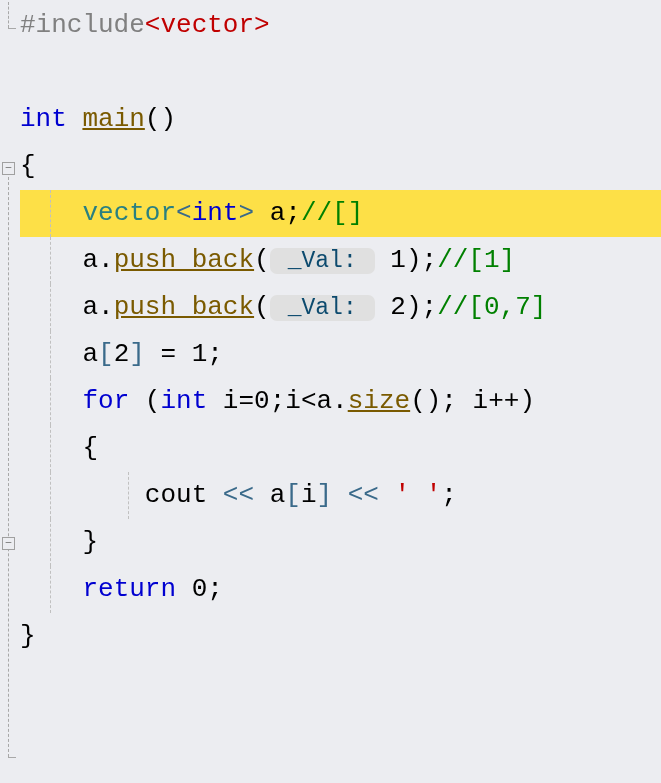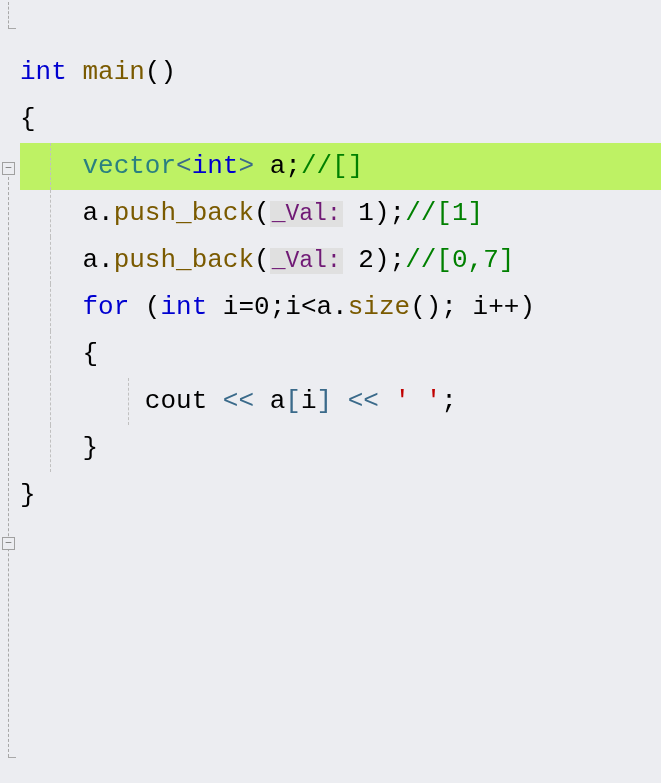--- a/index.html
+++ b/index.html
@@ -48,44 +48,44 @@
   .code-area {
     padding-left: 20px;
   }
   .line {
     height: 47px;
     line-height: 47px;
     white-space: pre;
     position: relative;
   }
   .line.highlight {
-    background: #bef264;
+    background: #fde047;
   }
   .indent-guide {
     position: absolute;
     border-left: 1px dashed #c0c0c0;
     height: 100%;
     top: 0;
   }
   .ig1 { left: 30px; }
   .ig2 { left: 108px; }
   .hint-box {
     background: #e0e0e0;
-    border-radius: 0;
-    color: #701a75;
-    padding: 0 2px;
+    border-radius: 7px;
+    color: #0c4a6e;
+    padding: 0 18px;
     font-size: 23px;
   }
   
   .t-preproc { color: #808080; }
   .t-header  { color: #c00000; }
   .t-keyword { color: #0000d0; }
   .t-type    { color: #0000d0; }
   .t-ident   { color: #000000; }
-  .t-func    { color: #7a5a00; }
+  .t-func    { color: #7a5a00; text-decoration: underline; }
   .t-class   { color: #2a8080; }
   .t-num     { color: #000000; }
   .t-comment { color: #008000; }
   .t-op      { color: #000000; }
   .t-brack   { color: #3a6a8a; }
   .t-punct   { color: #000000; }
   .t-char    { color: #c00000; }
 </style>
 </head>
 <body>
@@ -96,42 +96,45 @@
     <div class="fold-line-v" style="left:8px; top:0; height:26px;"></div>
     <div class="fold-line-h" style="left:8px; top:26px;"></div>
     <div class="fold-box" style="top:160px;">−</div>
     <div class="fold-line-v" style="left:8px; top:175px; height:580px;"></div>
     <div class="fold-box" style="top:535px;">−</div>
     <div class="fold-line-h" style="left:8px; top:755px;"></div>
   </div>
 
   <div class="code-area">
 
+    <div class="line"><span class="t-preproc">#include</span><span class="t-header">&lt;vector&gt;</span></div>
 
 
     <div class="line"></div>
 
     <div class="line"><span class="t-type">int</span> <span class="t-func">main</span><span class="t-punct">()</span></div>
 
     <div class="line"><span class="t-punct">{</span></div>
 
     <div class="line highlight"><span class="indent-guide ig1"></span>    <span class="t-class">vector</span><span class="t-brack">&lt;</span><span class="t-type">int</span><span class="t-brack">&gt;</span><span class="t-ident"> a</span><span class="t-punct">;</span><span class="t-comment">//[]</span></div>
 
     <div class="line"><span class="indent-guide ig1"></span>    <span class="t-ident">a</span><span class="t-punct">.</span><span class="t-func">push_back</span><span class="t-punct">(</span><span class="hint-box">_Val:</span><span> </span><span class="t-num">1</span><span class="t-punct">)</span><span class="t-punct">;</span><span class="t-comment">//[1]</span></div>
 
     <div class="line"><span class="indent-guide ig1"></span>    <span class="t-ident">a</span><span class="t-punct">.</span><span class="t-func">push_back</span><span class="t-punct">(</span><span class="hint-box">_Val:</span><span> </span><span class="t-num">2</span><span class="t-punct">)</span><span class="t-punct">;</span><span class="t-comment">//[0,7]</span></div>
 
 
 
+    <div class="line"><span class="indent-guide ig1"></span>    <span class="t-ident">a</span><span class="t-brack">[</span><span class="t-num">2</span><span class="t-brack">]</span><span class="t-op"> = </span><span class="t-num">1</span><span class="t-punct">;</span></div>
 
     <div class="line"><span class="indent-guide ig1"></span>    <span class="t-keyword">for</span><span class="t-punct"> (</span><span class="t-type">int</span><span class="t-ident"> i=</span><span class="t-num">0</span><span class="t-punct">;</span><span class="t-ident">i&lt;a.</span><span class="t-func">size</span><span class="t-punct">()</span><span class="t-punct">;</span><span class="t-ident"> i++</span><span class="t-punct">)</span></div>
 
     <div class="line"><span class="indent-guide ig1"></span>    <span class="t-punct">{</span></div>
 
     <div class="line"><span class="indent-guide ig1"></span><span class="indent-guide ig2"></span>        <span class="t-ident">cout</span><span class="t-brack"> &lt;&lt; </span><span class="t-ident">a</span><span class="t-brack">[</span><span class="t-ident">i</span><span class="t-brack">]</span><span class="t-brack"> &lt;&lt; </span><span class="t-char">' '</span><span class="t-punct">;</span></div>
 
     <div class="line"><span class="indent-guide ig1"></span>    <span class="t-punct">}</span></div>
 
+    <div class="line"><span class="indent-guide ig1"></span>    <span class="t-keyword">return</span><span class="t-num"> 0</span><span class="t-punct">;</span></div>
 
     <div class="line"><span class="t-punct">}</span></div>
 
   </div>
 </div>
 
 </body></html>

